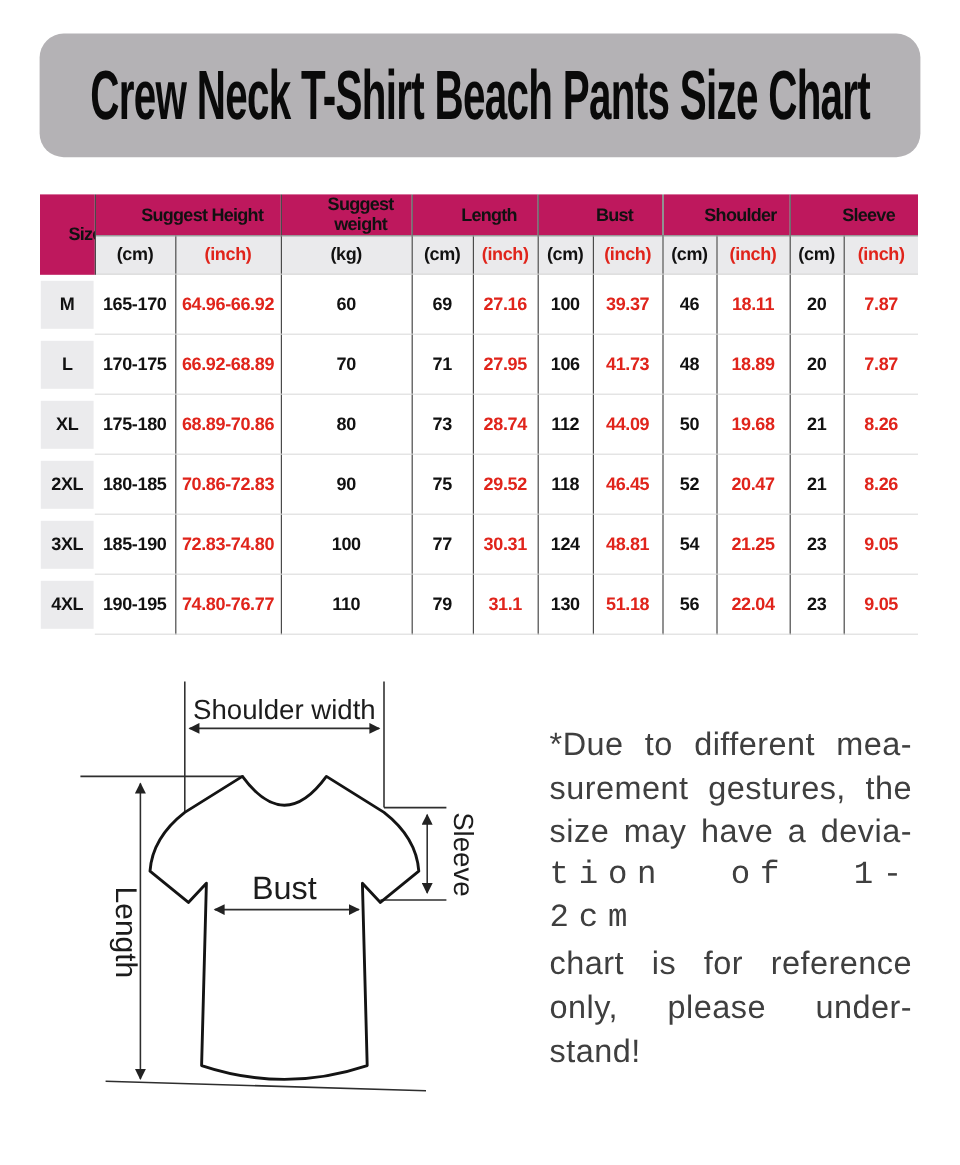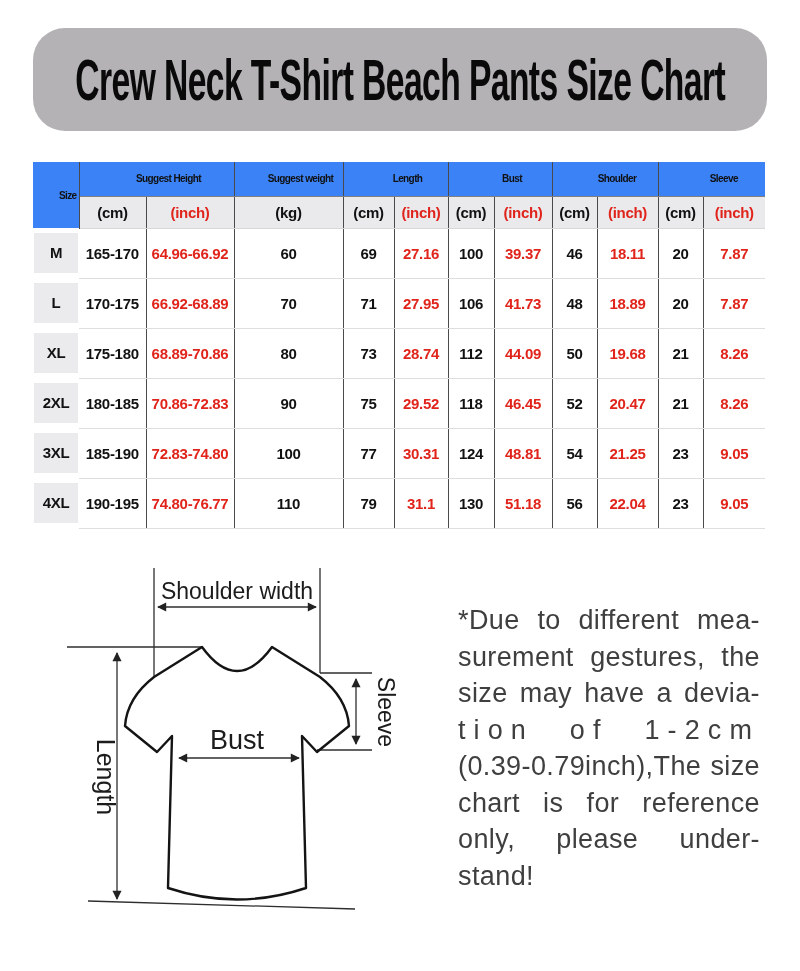--- a/index.html
+++ b/index.html
@@ -1,32 +1,32 @@
 <!DOCTYPE html>
 <html><head>
 <meta charset="utf-8">
 <style>
   html,body{margin:0;padding:0;background:#ffffff;}
   .page{position:relative;width:800px;height:971px;background:#ffffff;overflow:hidden;
         font-family:"Liberation Sans","DejaVu Sans",sans-serif;color:#111;}
 
   
   .title-box{position:absolute;left:33px;top:28px;width:734px;height:103px;
-             background:#b4b2b5;border-radius:32px;display:flex;align-items:center;justify-content:center;}
+             background:#b4b2b5;border-radius:20px;display:flex;align-items:center;justify-content:center;}
   .title-text{font-size:58px;font-weight:700;color:#0a0a0a;white-space:nowrap;
               transform:scaleX(0.58);transform-origin:center;letter-spacing:-1px;}
 
   
   .size-table{position:absolute;left:33px;top:162px;width:732px;border-collapse:collapse;
               table-layout:fixed;font-size:15px;letter-spacing:-0.3px;}
   .size-table th,.size-table td{padding:0;text-align:center;vertical-align:middle;
               border-right:1px solid #4a4a4a;overflow:hidden;}
   .size-table th.no-r,.size-table td.no-r{border-right:none;}
   .groups-row{height:34px;}
-  .groups-row th{background:#3b82f6;font-weight:700;font-size:10px;letter-spacing:-0.6px;padding-left:24px;}
+  .groups-row th{background:#be185d;font-weight:700;font-size:15px;letter-spacing:-0.6px;padding-left:24px;}
   .groups-row th:not(.th-size){border-bottom:1px solid #808080;}
   .th-size{background:#eaeaec;font-weight:700;}
   .units-row{height:32px;}
   .units-row th{background:#eaeaec;font-weight:700;border-bottom:1px solid #d8d8d8;}
   .size-table tbody tr{height:50px;background:#ffffff;}
   .size-table tbody td{font-weight:600;border-bottom:1px solid #dedede;}
   .size-table tbody td.size-cell{border:none;}
   .red{color:#e0241b;margin-top:40px;}
   .chip{display:inline-block;min-width:44px;height:40px;line-height:40px;background:#ebebed;
         font-weight:600;}
@@ -34,21 +34,21 @@
   
   .diagram{position:absolute;left:40px;top:555px;width:420px;height:400px;}
   .meas{stroke:#2e2e2e;stroke-width:1.3;fill:none;}
   .shirt{stroke:#141414;stroke-width:2.4;fill:none;stroke-linejoin:round;}
   .dlabel{font-family:"Liberation Sans","DejaVu Sans",sans-serif;fill:#1c1c1c;font-weight:500;}
 
   
   .disclaimer{position:absolute;left:458px;top:602px;width:302px;color:#3f3f3f;
               font-size:27px;letter-spacing:0.4px;}
   .disc-line{line-height:36.5px;text-align:justify;text-align-last:justify;white-space:normal;}
-  .disc-line:nth-child(4){letter-spacing:0.30em;}
+  .disc-line:nth-child(4){letter-spacing:0.30em;font-family:Liberation Mono, monospace;}
   .disc-line:last-child{text-align-last:left;}
 </style>
 </head>
 <body>
 
 <div class="page">
 
   <div class="title-box">
     <span class="title-text">Crew Neck T-Shirt Beach Pants Size Chart</span>
   </div>
@@ -206,19 +206,18 @@
     <line class="meas" x1="139" y1="203" x2="259" y2="203" marker-start="url(#arr)" marker-end="url(#arr)"></line>
 
     <path class="shirt" d="M162,92 Q197,140 232,92 L280,122 Q307,143 309,171 L277,197 L262,181 L266,333 Q197,356 128,333 L132,181 L117,197 L85,171 Q87,143 114,122 Z"></path>
   </svg>
 
   <div class="disclaimer">
     <div class="disc-line">*Due to different mea-</div>
     <div class="disc-line">surement gestures, the</div>
     <div class="disc-line">size may have a devia-</div>
     <div class="disc-line">tion of 1-2cm</div>
-    <div class="disc-line">(0.39-0.79inch),The size</div>
     <div class="disc-line">chart is for reference</div>
     <div class="disc-line">only, please under-</div>
     <div class="disc-line">stand!</div>
   </div>
 
 </div>
 
 </body></html>

